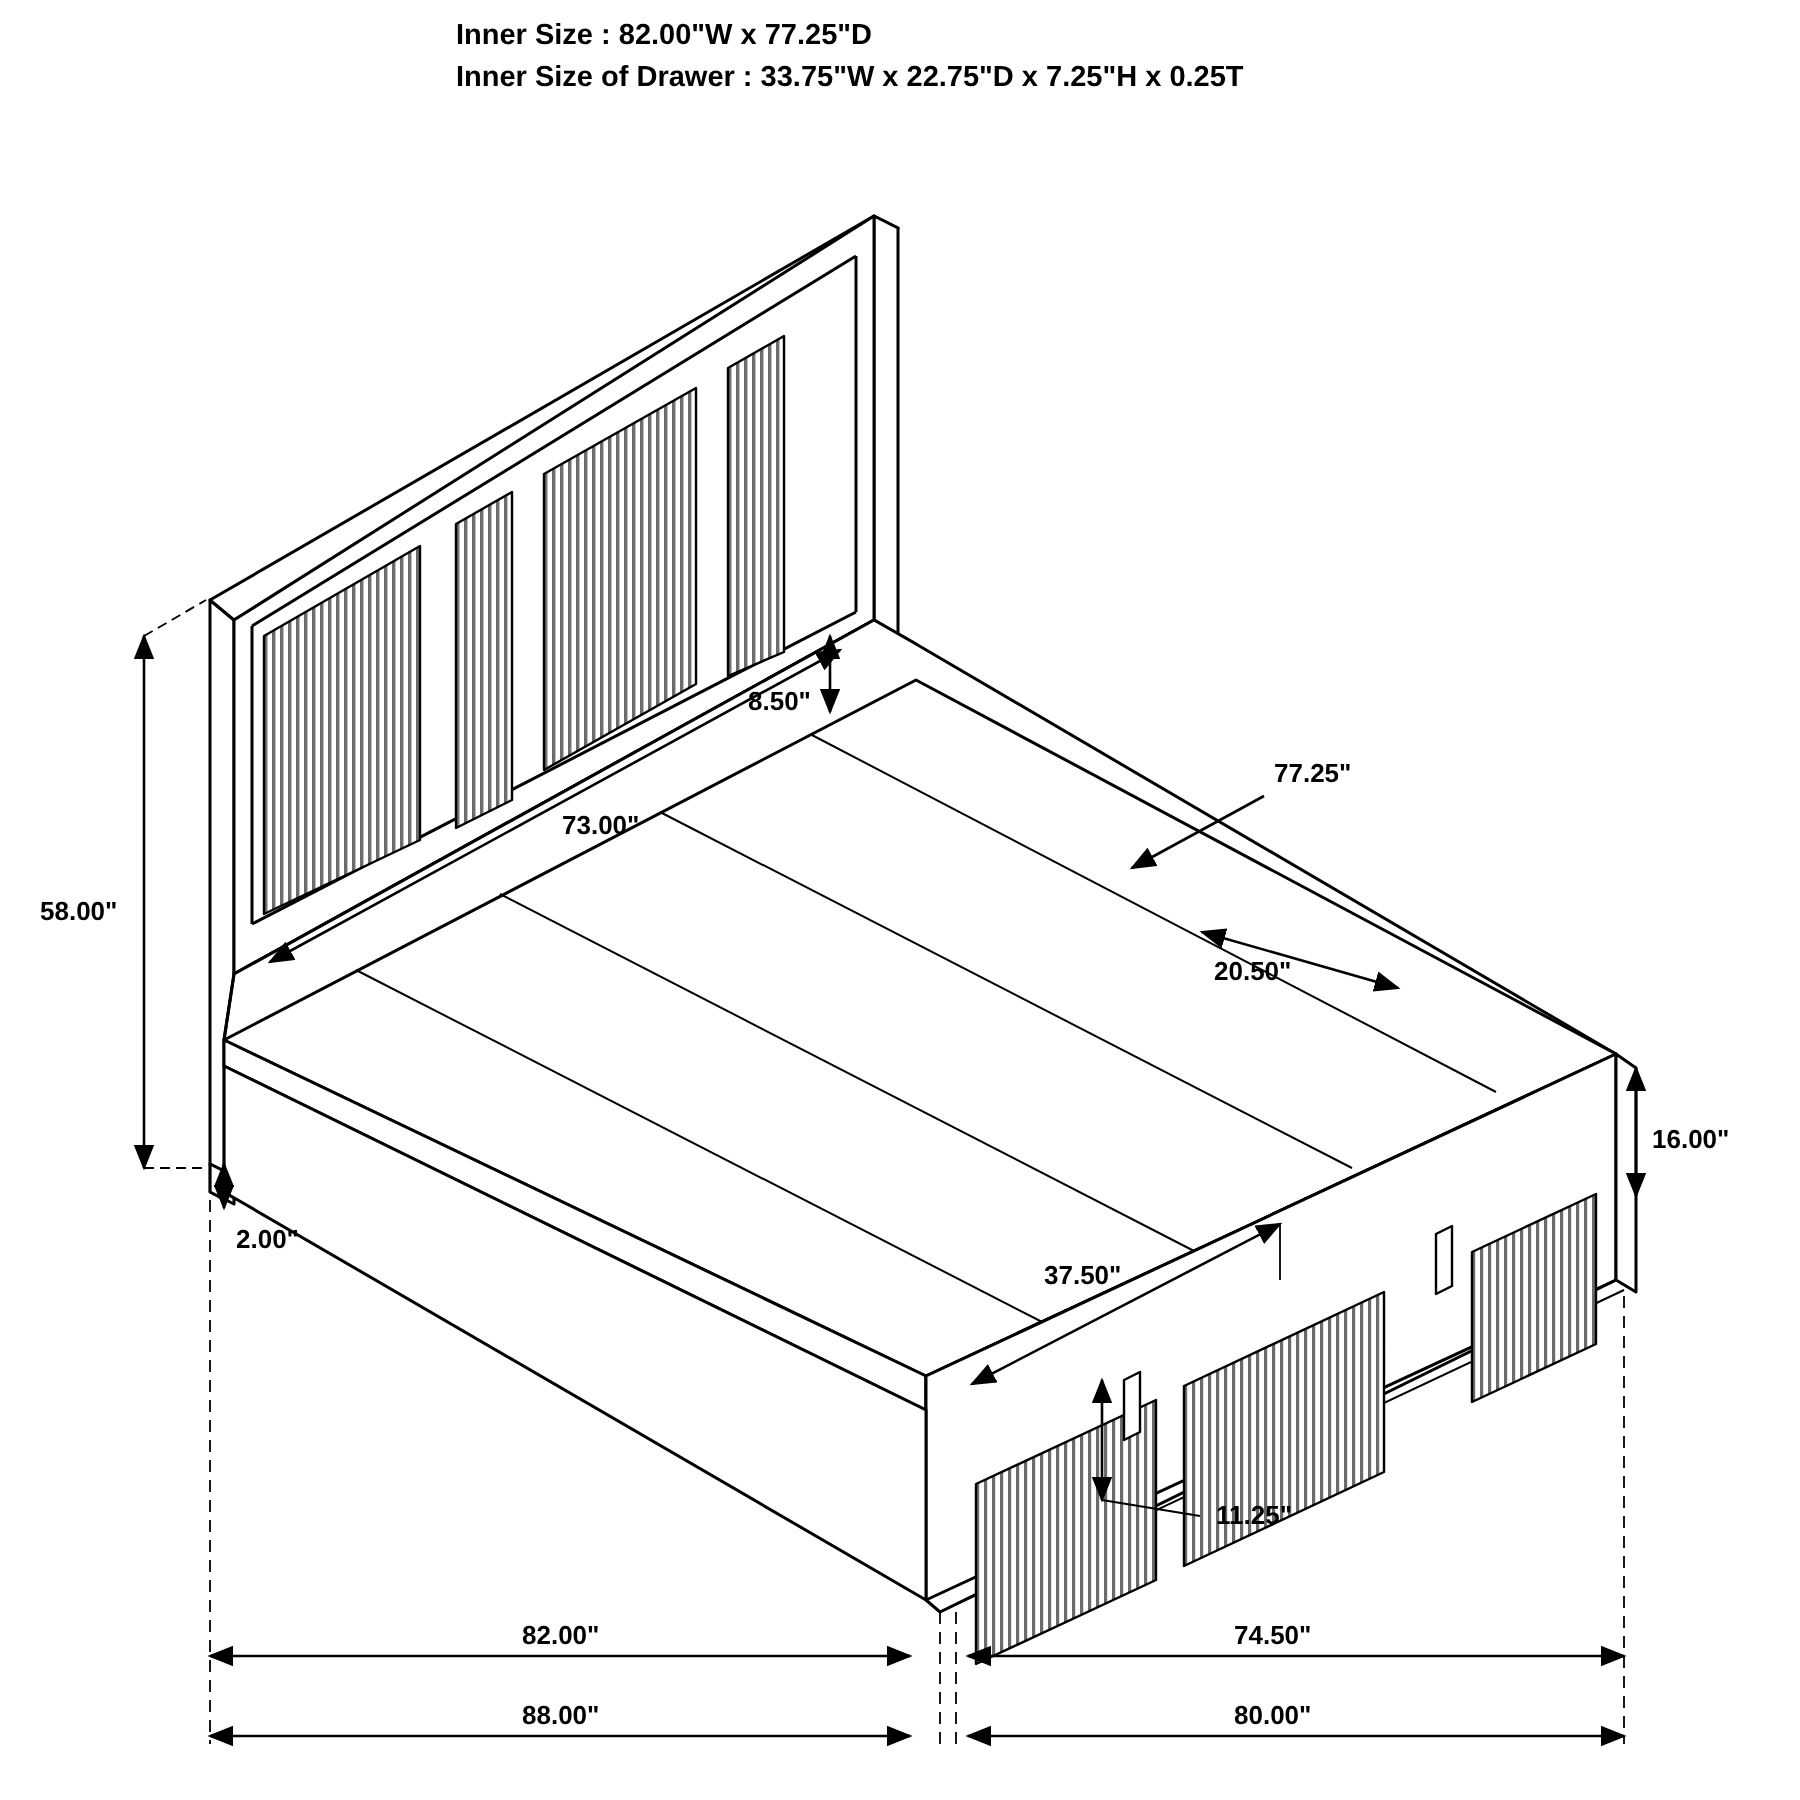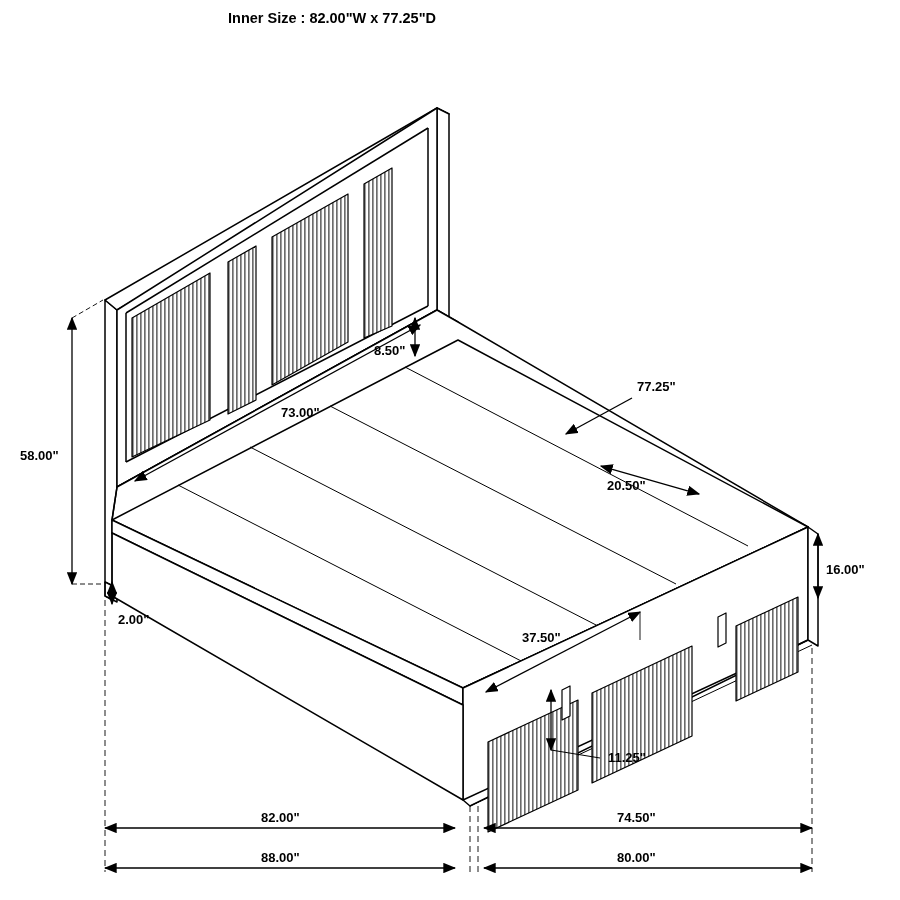--- a/index.html
+++ b/index.html
@@ -44,20 +44,21 @@
     color: #000;
   }
 </style>
 </head>
 <body>
 
 <div id="stage">
 
   <div class="hdr">
     <div>Inner Size : 82.00"W x 77.25"D</div>
+    <div>Inner Size of Drawer : 33.75"W x 22.75"D x 7.25"H x 0.25T</div>
   </div>
 
   <svg class="diagram" viewBox="0 0 900 900">
     <defs>
       <pattern id="slatV" width="4" height="8" patternUnits="userSpaceOnUse">
         <rect width="4" height="8" fill="#ffffff"></rect>
         <rect width="1.6" height="8" fill="#6b6b6b"></rect>
       </pattern>
       <pattern id="slatS" width="4" height="8" patternUnits="userSpaceOnUse" patternTransform="skewY(-10)">
         <rect width="4" height="8" fill="#ffffff"></rect>

